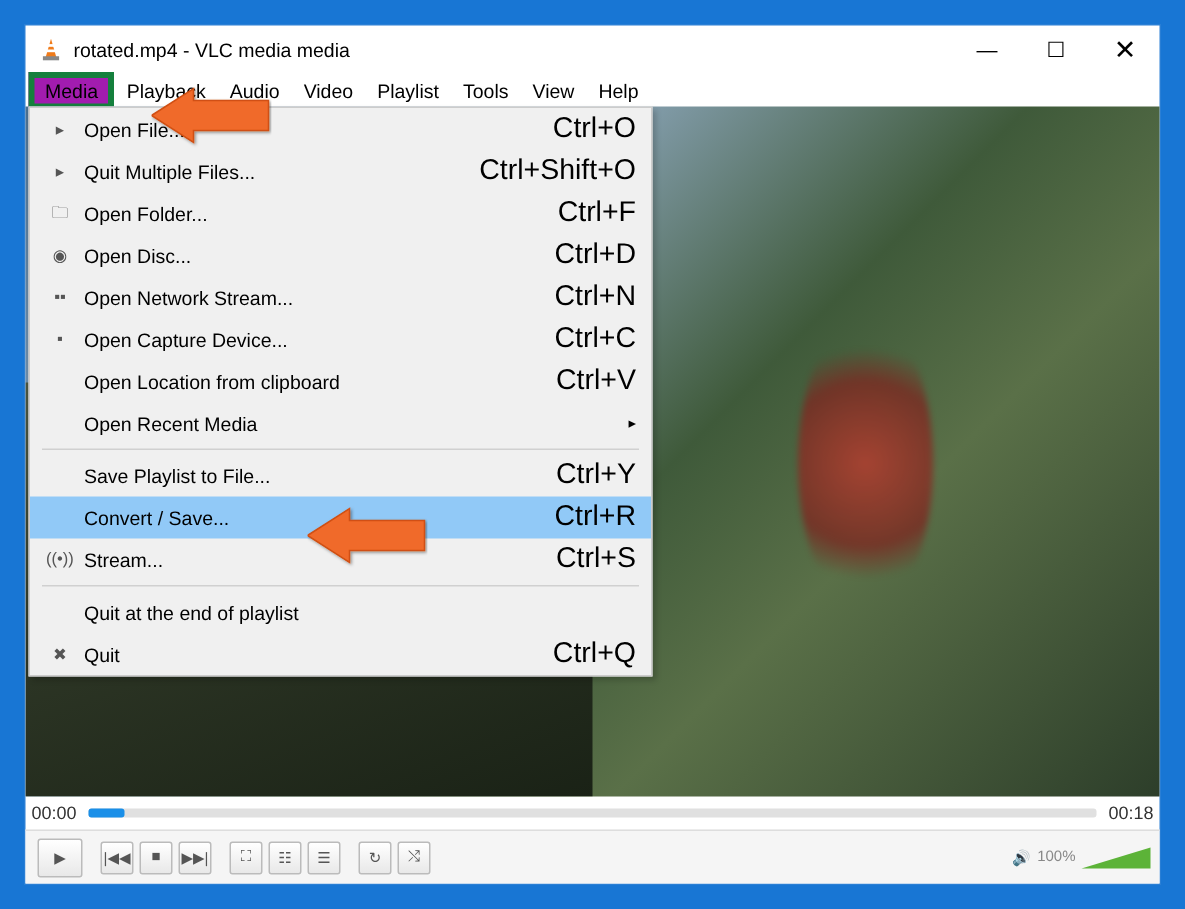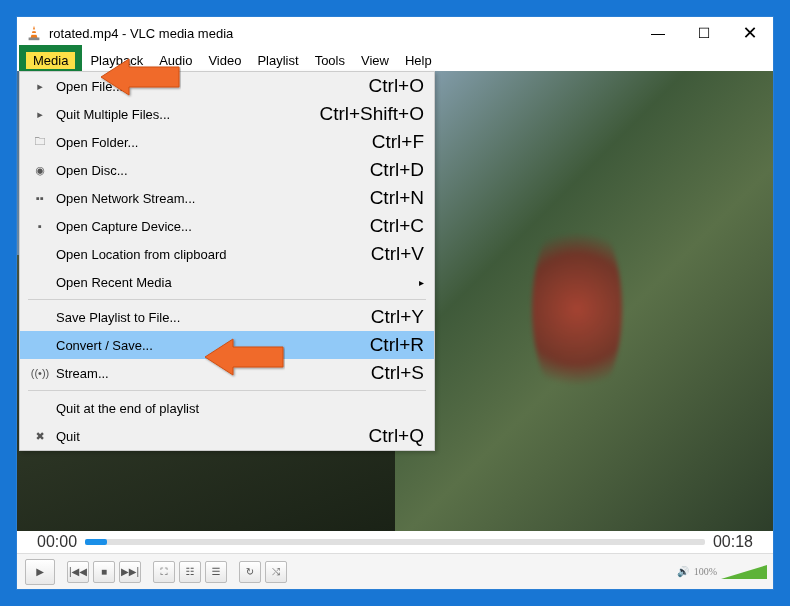--- a/index.html
+++ b/index.html
@@ -10,50 +10,50 @@
   .titlebar { height: 32px; display: flex; align-items: center; padding: 0 0 0 8px; }
   .titlebar .vlc-cone { width: 18px; height: 18px; margin-right: 6px; }
   .titlebar .title { font-size: 13px; color: #000; flex: 1; }
   .titlebar .controls { display: flex; }
   .titlebar .controls div { width: 46px; height: 32px; display:flex; align-items:center; justify-content:center; font-size: 14px; color:#000; }
   .titlebar .controls .close { font-size: 18px; }
 
   
   .menubar { height: 22px; display: flex; align-items: center; padding: 0 2px; position: relative; }
   .menubar .menu { padding: 2px 8px; font-size: 13px; color: #000; }
-  .menubar .menu.open { background: #fde047; border: 7px solid #15803d; padding: 1px 7px; }
+  .menubar .menu.open { background: #a21caf; border: 4px solid #15803d; padding: 1px 7px; }
 
   
   .video { position: absolute; top: 54px; left: 0; right: 0; bottom: 58px; background: linear-gradient(135deg, #4a6f8f 0%, #6b8ba8 15%, #8fa9c0 30%, #3f5a3a 55%, #5a7048 70%, #2d3e2a 100%); overflow:hidden; }
   .video::before{ content:""; position:absolute; left:0; right:50%; top:40%; bottom:0; background: linear-gradient(160deg, #4a5540 0%, #2e3726 40%, #1a2216 100%); }
   .video::after{ content:""; position:absolute; right:20%; top:30%; width:90px; height:200px; background: radial-gradient(circle, #b93a2e 0%, #7a2a22 50%, transparent 70%); border-radius:50%; filter:blur(2px); opacity:0.8; }
 
   
   .dropdown { position: absolute; top: 54px; left: 2px; width: 416px; background: #f0f0f0; border: 1px solid #ccc; box-shadow: 2px 2px 4px rgba(0,0,0,0.2); z-index: 10; }
   .dropdown .item { height: 28px; display: flex; align-items: center; padding: 0 10px 0 8px; font-size: 13px; color: #000; position:relative; }
   .dropdown .item .ic { width: 24px; display:flex; justify-content:center; font-size:11px; color:#555;}
   .dropdown .item .label { flex: 1; padding-left: 4px; }
   .dropdown .item .shortcut { color: #000; font-size: 19px; }
   .dropdown .item.highlight { background: #91c9f7; }
   .dropdown .sep { height: 1px; background: #d0d0d0; margin: 3px 8px; }
   .dropdown .submenu-arrow { position:absolute; right:10px; font-size:10px;}
 
   
-  .timebar { position:absolute; bottom:36px; left:0; right:0; height:22px; display:flex; align-items:center; padding:0 20px; font-size:16px; color:#333;}
+  .timebar { position:absolute; bottom:36px; left:0; right:0; height:22px; display:flex; align-items:center; padding:0 4px; font-size:12px; color:#333;}
   .timebar .track { flex:1; height:6px; background:#e0e0e0; border-radius:2px; margin:0 8px; position:relative;}
   .timebar .track .prog { position:absolute; left:0; top:0; bottom:0; width:3.5%; background:#1a8fe8; border-radius:2px;}
 
   
   .controlbar { position:absolute; bottom:0; left:0; right:0; height:36px; display:flex; align-items:center; padding:0 6px; background:#f5f5f5; border-top:1px solid #ddd;}
   .cbtn { width:22px; height:22px; border:1px solid #bbb; background:linear-gradient(#fff,#e8e8e8); margin:0 2px; border-radius:2px; display:flex; align-items:center; justify-content:center; font-size:10px; color:#555;}
   .play { width:30px; height:26px;}
   .cgap { width:8px;}
   .vol { margin-left:auto; display:flex; align-items:center; gap:4px; font-size:10px; color:#555;}
   .vol .tri { width:0; height:0; border-style:solid; border-width:0 0 14px 46px; border-color:transparent transparent #5cb338 transparent;}
-  .vol .pct { font-size:10px; color:#888;font-family:Liberation Serif, serif;}
+  .vol .pct { font-size:10px; color:#888;}
 
   
   .arrow { position:absolute; z-index:20; }
   .arrow svg { display:block; }
 
 </style>
 </head>
 <body>
 
 <div class="window">

